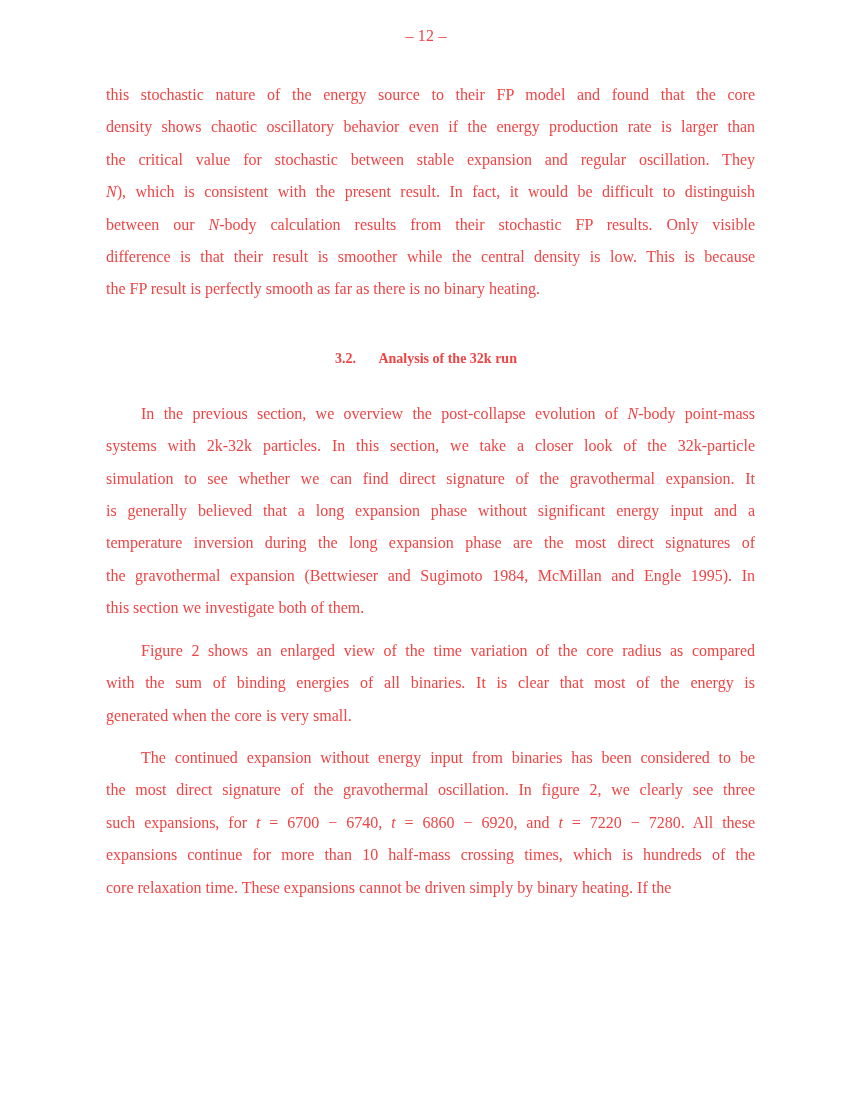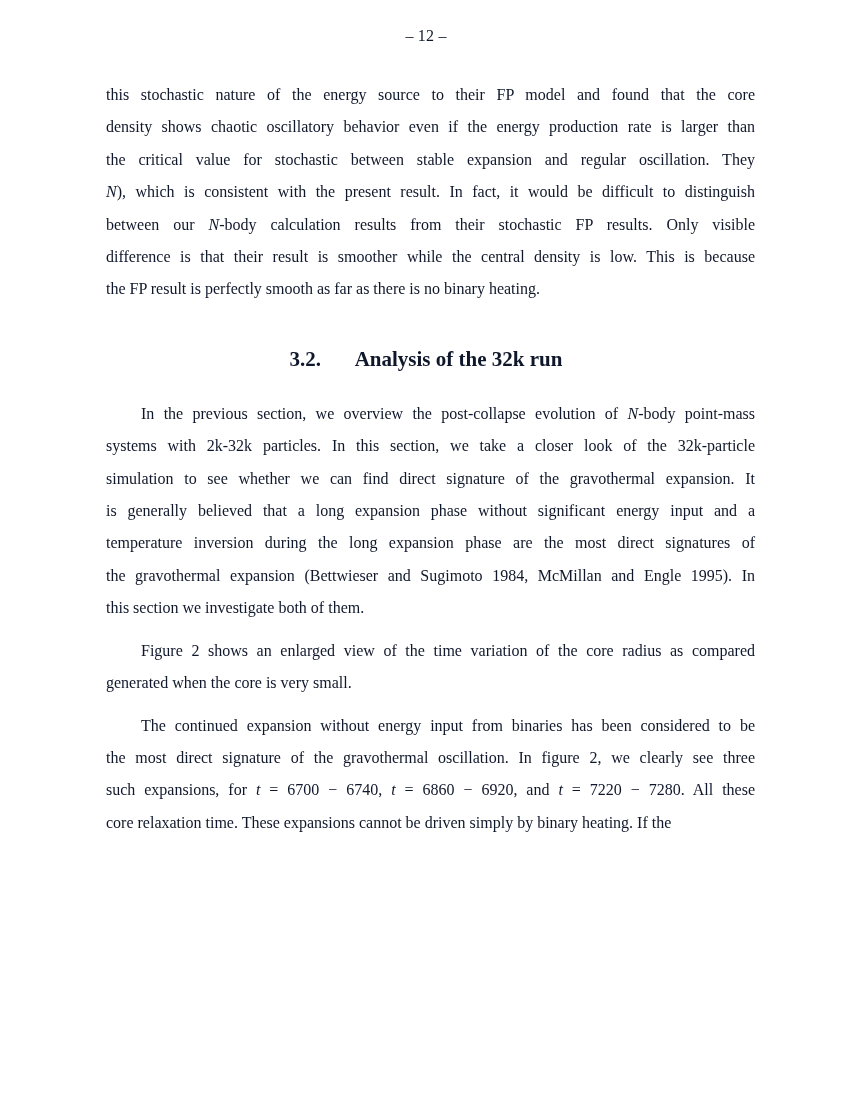--- a/index.html
+++ b/index.html
@@ -5,21 +5,21 @@
   html, body {
     margin: 0;
     padding: 0;
     background: #ffffff;
   }
   .page {
     position: relative;
     width: 850px;
     height: 1100px;
     background: #ffffff;
-    color: #0f172a;
+    color: #ef4444;
     font-family: "Liberation Serif", "DejaVu Serif", serif;
     font-size: 16px;
     overflow: hidden;
     box-sizing: border-box;
   }
   .text-column {
     position: absolute;
     left: 97px;
     top: 0;
     width: 658px;
@@ -49,21 +49,21 @@
     -moz-text-align-last: left;
   }
   .line.indent {
     text-indent: 35px;
   }
   .section-heading {
     margin-top: 42px;
     margin-bottom: 28px;
     text-align: center;
     font-weight: bold;
-    font-size: 21px;
+    font-size: 14px;
     line-height: 22px;
   }
   .section-heading .section-number {
     margin-right: 1.6em;
   }
   i {
     font-style: italic;
   }
 </style>
 </head>
@@ -87,23 +87,25 @@
           <div class="line indent">In the previous section, we overview the post-collapse evolution of <i>N</i>-body point-mass</div>
           <div class="line">systems with 2k-32k particles. In this section, we take a closer look of the 32k-particle</div>
           <div class="line">simulation to see whether we can find direct signature of the gravothermal expansion. It</div>
           <div class="line">is generally believed that a long expansion phase without significant energy input and a</div>
           <div class="line">temperature inversion during the long expansion phase are the most direct signatures of</div>
           <div class="line">the gravothermal expansion (Bettwieser and Sugimoto 1984, McMillan and Engle 1995). In</div>
           <div class="line last">this section we investigate both of them.</div>
         </div>
         <div class="paragraph">
           <div class="line indent">Figure 2 shows an enlarged view of the time variation of the core radius as compared</div>
+          <div class="line">with the sum of binding energies of all binaries. It is clear that most of the energy is</div>
           <div class="line last">generated when the core is very small.</div>
         </div>
         <div class="paragraph">
           <div class="line indent">The continued expansion without energy input from binaries has been considered to be</div>
           <div class="line">the most direct signature of the gravothermal oscillation. In figure 2, we clearly see three</div>
           <div class="line">such expansions, for <i>t</i> = 6700 − 6740, <i>t</i> = 6860 − 6920, and <i>t</i> = 7220 − 7280.  All these</div>
+          <div class="line">expansions continue for more than 10 half-mass crossing times, which is hundreds of the</div>
           <div class="line last">core relaxation time. These expansions cannot be driven simply by binary heating. If the</div>
         </div>
       </div>
   </div>
 </div>
 
 </body></html>

